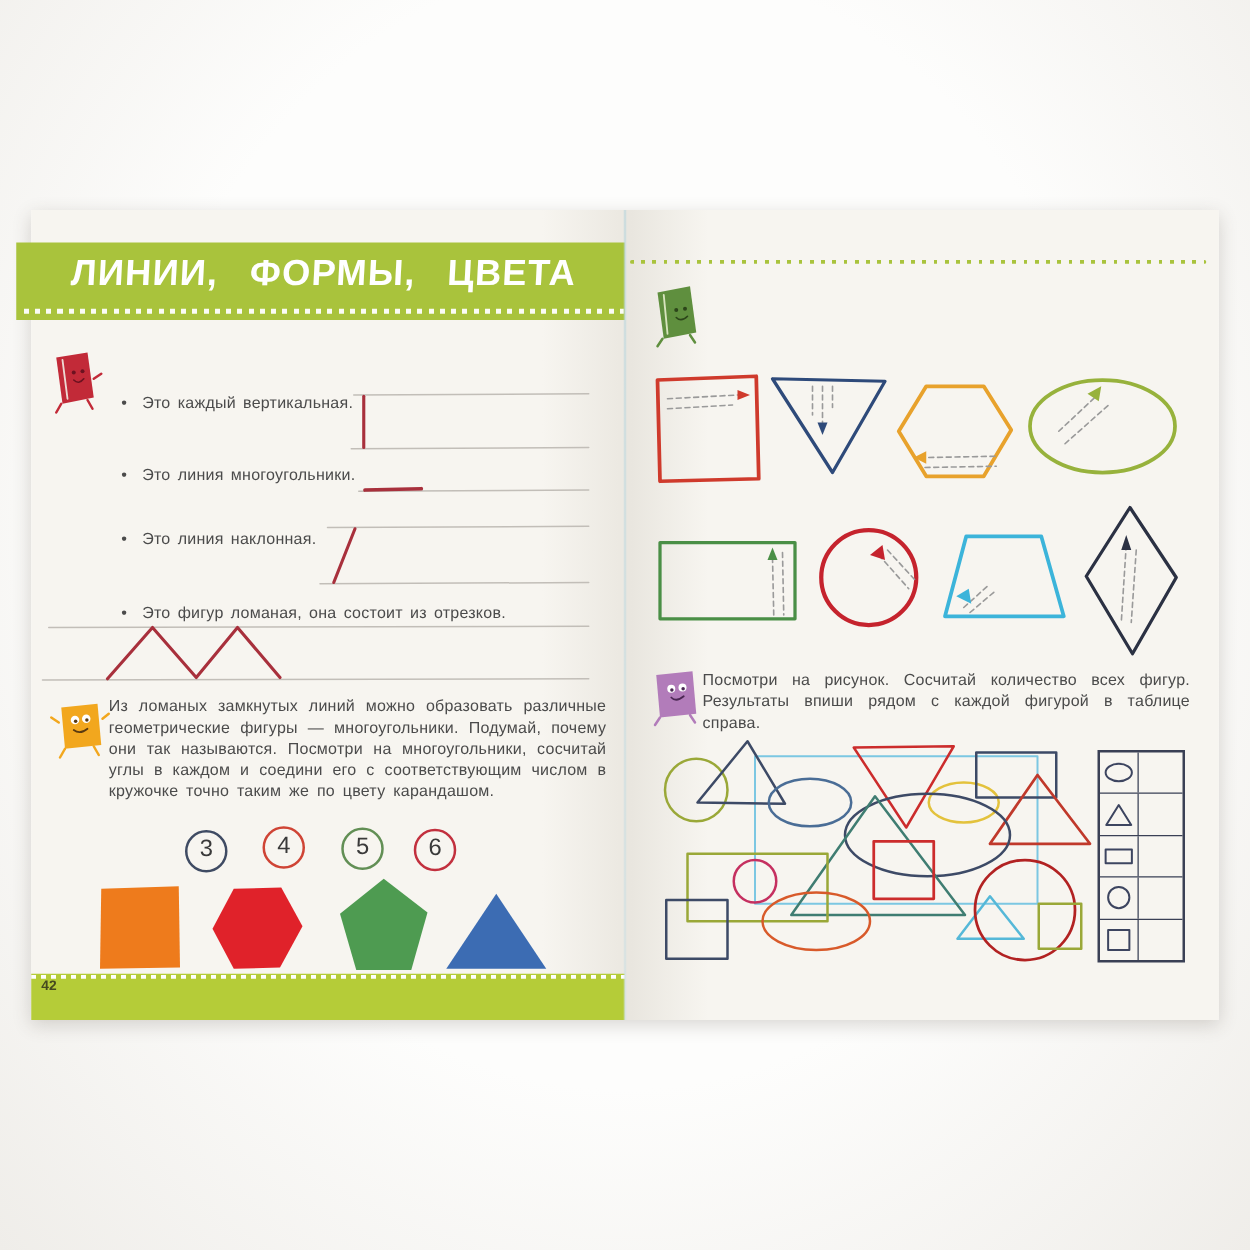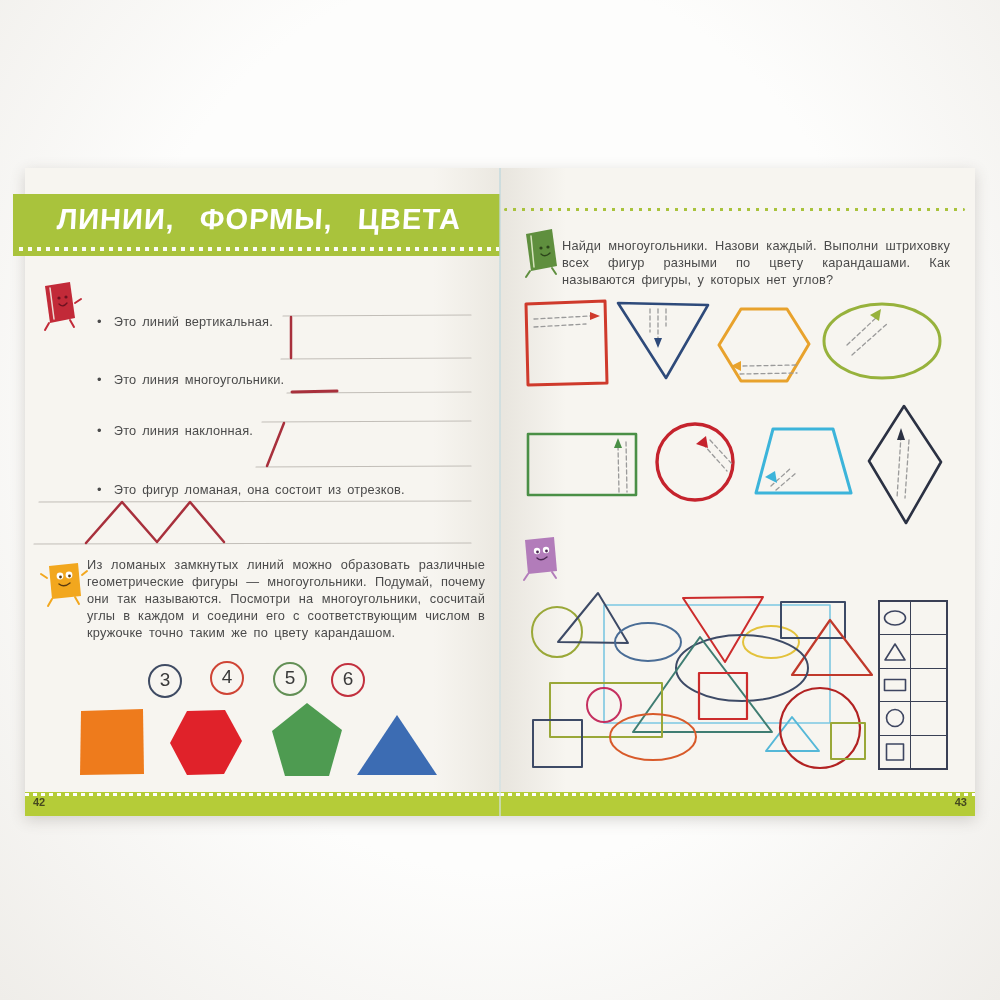--- a/index.html
+++ b/index.html
@@ -47,21 +47,21 @@
   .numwrap .numcircle:nth-child(4){left:306px;top:495px;}
 
   .counts{position:absolute;left:378px;top:432px;width:70px;height:170px;
     border:2px solid #3a4055;box-sizing:border-box;display:flex;flex-direction:column;}
   .trow{display:flex;flex:1;border-bottom:1.5px solid #3a4055;}
   .trow:last-child{border-bottom:none;}
   .tcell{box-sizing:border-box;}
   .glyphcell{width:31px;border-right:1.5px solid #3a4055;display:flex;align-items:center;justify-content:center;}
   .answercell{flex:1;}
 
-  .footer{position:absolute;left:0;right:0;bottom:0;height:24px;background:#b5cc38;text-decoration:underline;}
+  .footer{position:absolute;left:0;right:0;bottom:0;height:37px;background:#b5cc38;text-decoration:underline;}
   .footer-dots{position:absolute;top:1px;left:0;right:0;height:3px;
     background:repeating-linear-gradient(90deg,#ffffff 0 4px,transparent 4px 8px);}
   .pagenum{position:absolute;top:4px;font-size:11px;font-weight:bold;color:#45491f;}
   .pagenum.pleft{left:8px;}
   .pagenum.pright{right:8px;}
 </style>
 </head>
 <body>
 
 <div class="stage">
@@ -104,21 +104,21 @@
           <circle cx="44.5" cy="408" r="1.4" fill="#5a3a10" stroke-linecap="round" stroke-linejoin="round"></circle>
           <path d="M34,416 Q39,420 45,415" fill="none" stroke="#5a3a10" stroke-width="1.4" stroke-linecap="round" stroke-linejoin="round"></path>
           <line x1="27" y1="431" x2="23" y2="438" fill="none" stroke="#f2a71e" stroke-width="2" stroke-linecap="round" stroke-linejoin="round"></line>
           <line x1="50" y1="429" x2="54" y2="436" fill="none" stroke="#f2a71e" stroke-width="2" stroke-linecap="round" stroke-linejoin="round"></line>
           <line x1="22" y1="410" x2="16" y2="406" fill="none" stroke="#f2a71e" stroke-width="2" stroke-linecap="round" stroke-linejoin="round"></line>
           <line x1="57" y1="407" x2="62" y2="403" fill="none" stroke="#f2a71e" stroke-width="2" stroke-linecap="round" stroke-linejoin="round"></line>
         </svg>
 
 
       <div class="bullets">
-          <div class="bullet"><span class="bdot">•</span><span>Это линий вертикальная.</span></div>
+          <div class="bullet"><span class="bdot">•</span><span>Это каждый вертикальная.</span></div>
           <div class="bullet"><span class="bdot">•</span><span>Это линия многоугольники.</span></div>
           <div class="bullet"><span class="bdot">•</span><span>Это линия наклонная.</span></div>
           <div class="bullet"><span class="bdot">•</span><span>Это фигур ломаная, она состоит из отрезков.</span></div>
         </div>
 
       <div class="tasktext" id="lt2">Из ломаных замкнутых линий можно образовать различные геометрические фигуры — многоугольники. Подумай, почему они так называются. Посмотри на многоугольники, сосчитай углы в каждом и соедини его с соответствующим числом в кружочке точно таким же по цвету карандашом.</div>
 
       <div class="numwrap">
           <div class="numcircle" style="border-color: rgb(63, 75, 99);">3</div>
           <div class="numcircle" style="border-color: rgb(207, 68, 53);">4</div>
@@ -197,22 +197,22 @@
           <polygon points="25,372 54,369 57,403 28,406" fill="#b27cba" stroke-linecap="round" stroke-linejoin="round"></polygon>
           <circle cx="37" cy="383" r="3.2" fill="#ffffff" stroke-linecap="round" stroke-linejoin="round"></circle>
           <circle cx="46" cy="382" r="3.2" fill="#ffffff" stroke-linecap="round" stroke-linejoin="round"></circle>
           <circle cx="37.5" cy="384" r="1.4" fill="#4a2752" stroke-linecap="round" stroke-linejoin="round"></circle>
           <circle cx="46.5" cy="383" r="1.4" fill="#4a2752" stroke-linecap="round" stroke-linejoin="round"></circle>
           <path d="M37,390 Q41,394 47,389" fill="none" stroke="#4a2752" stroke-width="1.4" stroke-linecap="round" stroke-linejoin="round"></path>
           <line x1="28" y1="406" x2="24" y2="412" fill="none" stroke="#b27cba" stroke-width="2" stroke-linecap="round" stroke-linejoin="round"></line>
           <line x1="52" y1="404" x2="56" y2="410" fill="none" stroke="#b27cba" stroke-width="2" stroke-linecap="round" stroke-linejoin="round"></line>
         </svg>
 
-      <div class="tasktext" id="rt1">Найди многоугольники. Назови каждый. Выполни штриховку всех фигур разными по цвету карандашами. Как называются фигуры, у которых нет углов?</div>
-
+
+      <div class="tasktext" id="rt2">Посмотри на рисунок. Сосчитай количество всех фигур. Результаты впиши рядом с каждой фигурой в таблице справа.</div>
 
       <div class="counts">
           <div class="trow">
             <div class="tcell glyphcell">
               <svg viewBox="0 0 26 22" width="26" height="22">
                 <ellipse cx="13" cy="11" rx="10.5" ry="7" fill="none" stroke="#3d4560" stroke-width="1.6" stroke-linecap="round" stroke-linejoin="round"></ellipse>
               </svg>
             </div>
             <div class="tcell answercell"></div>
           </div>
@@ -243,21 +243,17 @@
           <div class="trow">
             <div class="tcell glyphcell">
               <svg viewBox="0 0 26 22" width="26" height="22">
                 <rect x="4.5" y="3" width="17" height="16" fill="none" stroke="#3d4560" stroke-width="1.6" stroke-linecap="round" stroke-linejoin="round"></rect>
               </svg>
             </div>
             <div class="tcell answercell"></div>
           </div>
         </div>
 
-      <div class="footer">
-        <div class="footer-dots"></div>
-        <div class="pagenum pright">43</div>
-      </div>
     </div>
 
     <div class="gutter"></div>
   </div>
 </div>
 
 </body></html>

